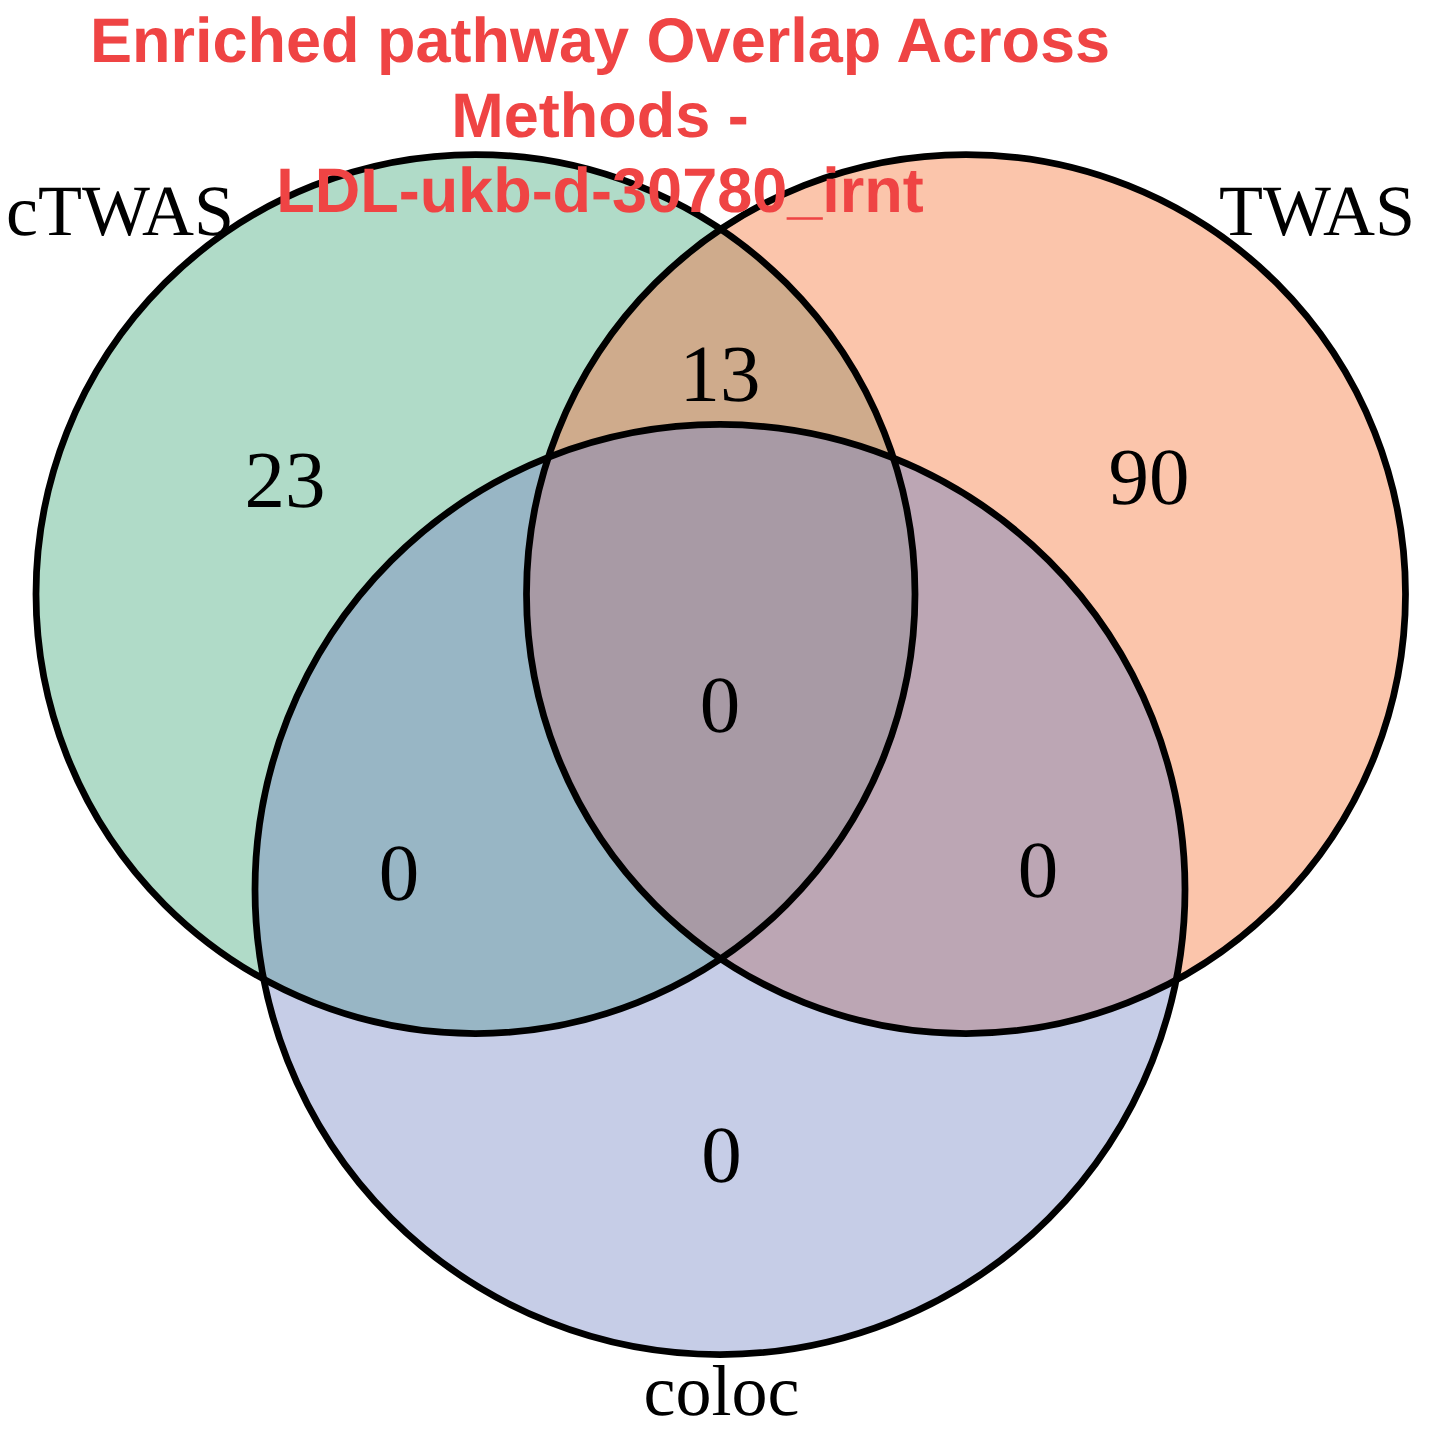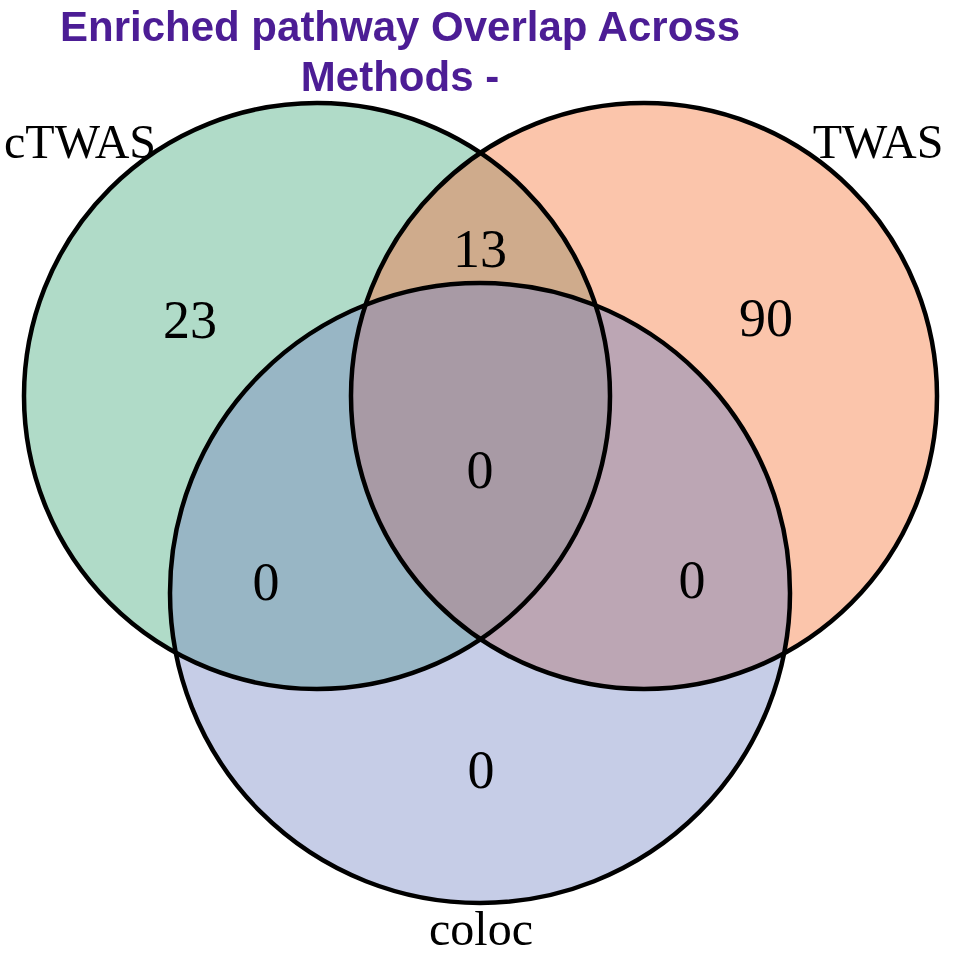--- a/index.html
+++ b/index.html
@@ -19,40 +19,41 @@
   .chart-title {
     position: absolute;
     top: 2px;
     left: 0;
     width: 800px;
     text-align: center;
     font-family: "Liberation Sans", "DejaVu Sans", sans-serif;
     font-weight: 700;
     font-size: 42px;
     line-height: 50px;
-    color: #4c1d95;
+    color: #ef4444;
     z-index: 2;
   }
   svg.venn {
     position: absolute;
     top: 0;
     left: 0;
     z-index: 1;
   }
   svg.venn text {
     font-family: "Liberation Serif", "DejaVu Serif", serif;
     fill: #000000;
   }
 </style>
 </head>
 <body>
 
 <div class="stage">
   <div class="chart-title">
     <div>Enriched pathway Overlap Across Methods -</div>
+    <div>LDL-ukb-d-30780_irnt</div>
   </div>
   <svg class="venn" width="960" height="960" viewBox="0 0 960 960">
       <defs>
         <clipPath id="clipA">
           <circle cx="317" cy="396" r="293"></circle>
         </clipPath>
         <clipPath id="clipB">
           <circle cx="644" cy="396" r="293"></circle>
         </clipPath>
       </defs>

